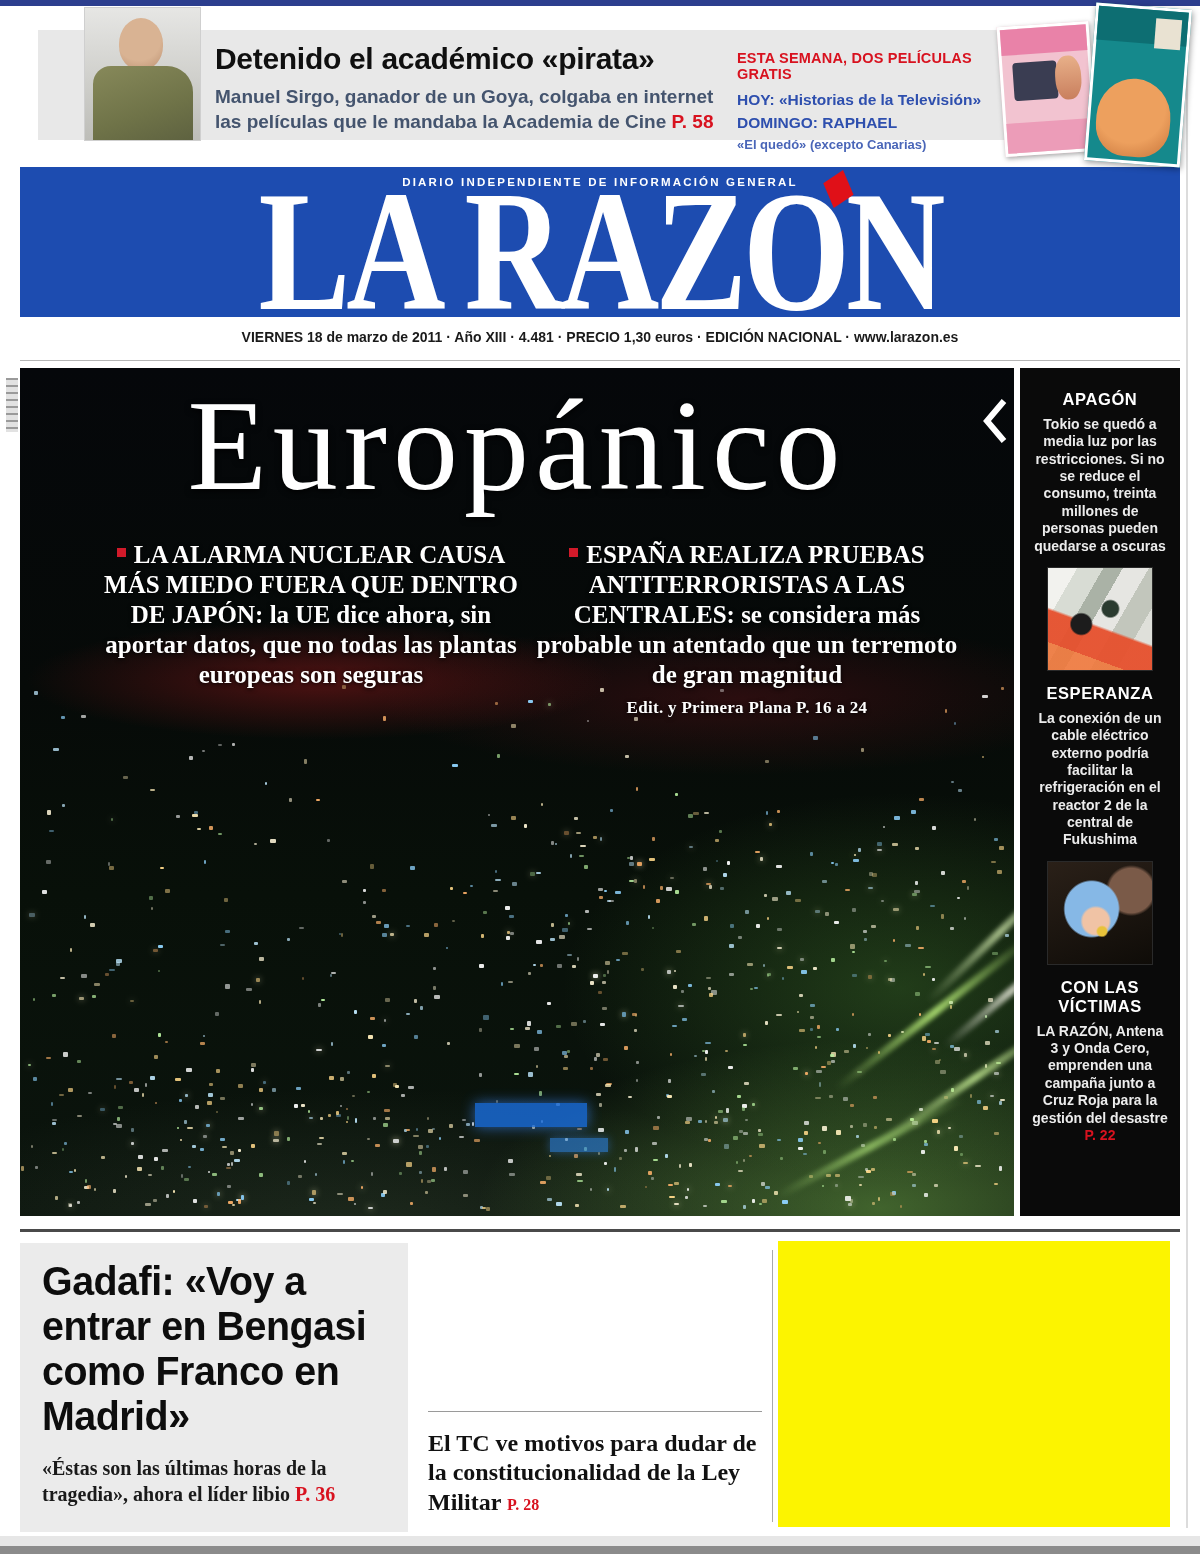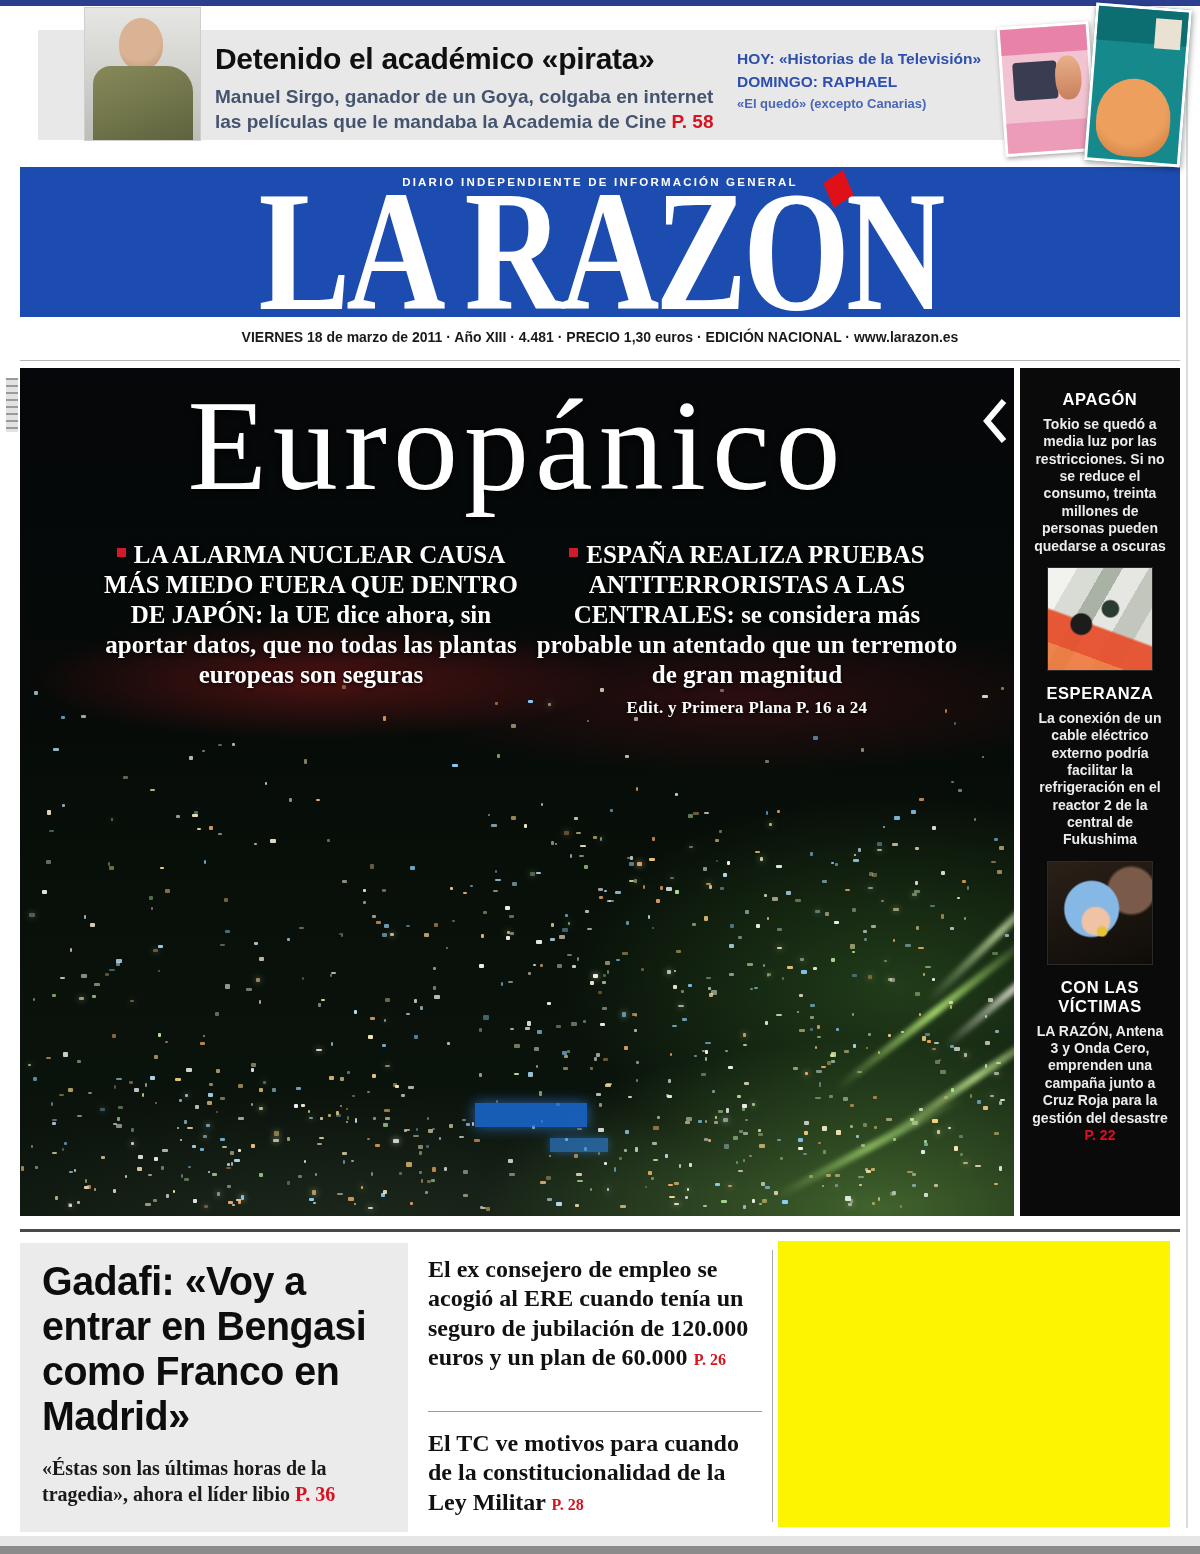--- a/index.html
+++ b/index.html
@@ -138,20 +138,21 @@
   <div class="abs" id="man-photo">
     <div id="man-head"></div>
     <div id="man-shirt"></div>
   </div>
   <div class="abs" id="strip-headline">Detenido el académico «pirata»</div>
   <div class="abs" id="strip-sub">
     <span>Manuel Sirgo, ganador de un Goya, colgaba en internet las películas que le mandaba la Academia de Cine</span>
     <span class="red-ref">P. 58</span>
   </div>
   <div class="abs" id="promo-right">
+    <div id="promo-l1">ESTA SEMANA, DOS PELÍCULAS GRATIS</div>
     <div class="promo-blue">HOY: «Historias de la Televisión»</div>
     <div class="promo-blue">DOMINGO: RAPHAEL</div>
     <div id="promo-l4">«El quedó» (excepto Canarias)</div>
   </div>
   <div class="abs" id="dvd-pink">
     <div class="band"></div>
     <div class="tv"></div>
     <div class="blob"></div>
     <div class="foot"></div>
   </div>
@@ -1011,27 +1012,23 @@
 
   <div class="abs" id="bottom-rule"></div>
   <div class="abs" id="gadafi-box">
     <div id="gadafi-headline">Gadafi: «Voy a entrar en Bengasi como Franco en Madrid»</div>
     <div id="gadafi-sub">
       <span>«Éstas son las últimas horas de la tragedia», ahora el líder libio</span>
       <span class="red-ref">P. 36</span>
     </div>
   </div>
   <div class="abs" id="mid-col">
-    <div class="mid-story" id="mid-story-1">
-      <span>El ex consejero de empleo se acogió al ERE cuando tenía un seguro de jubilación de 120.000 euros y un plan de 60.000</span>
-      <span class="red-ref mid-ref">P. 26</span>
-    </div>
     <div id="mid-divider"></div>
     <div class="mid-story" id="mid-story-2">
-      <span>El TC ve motivos para cuando de la constitucionalidad de la Ley Militar</span>
+      <span>El TC ve motivos para dudar de la constitucionalidad de la Ley Militar</span>
       <span class="red-ref mid-ref">P. 28</span>
     </div>
   </div>
   <div class="abs" id="mid-vrule"></div>
   <div class="abs" id="ad-box"></div>
   <div class="abs" id="bottom-bar"></div>
 
 </div>
 
 </body></html>

